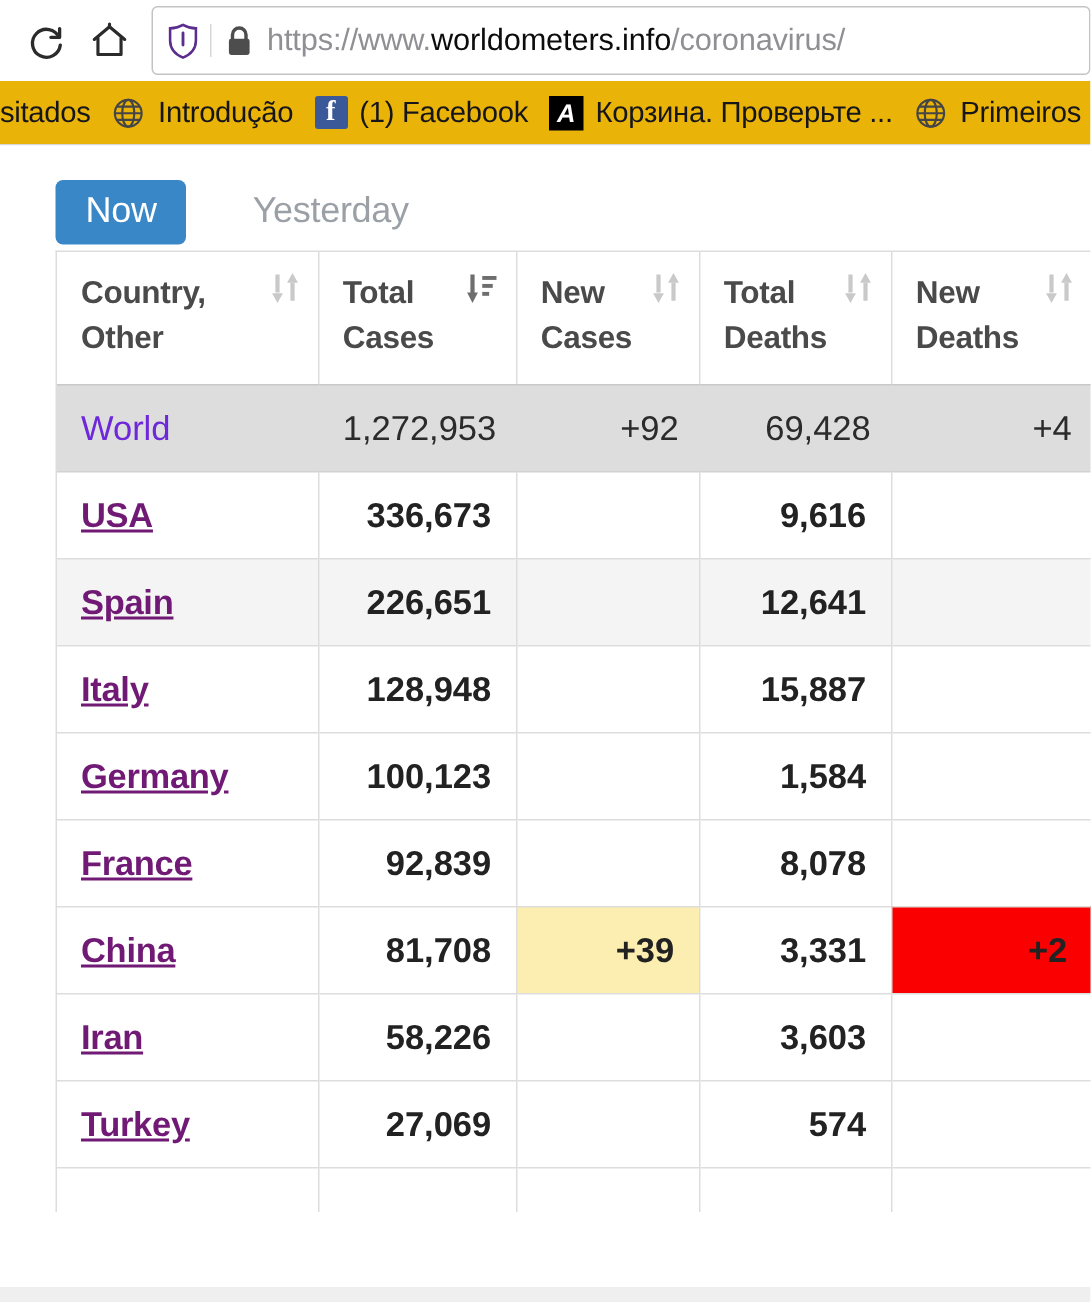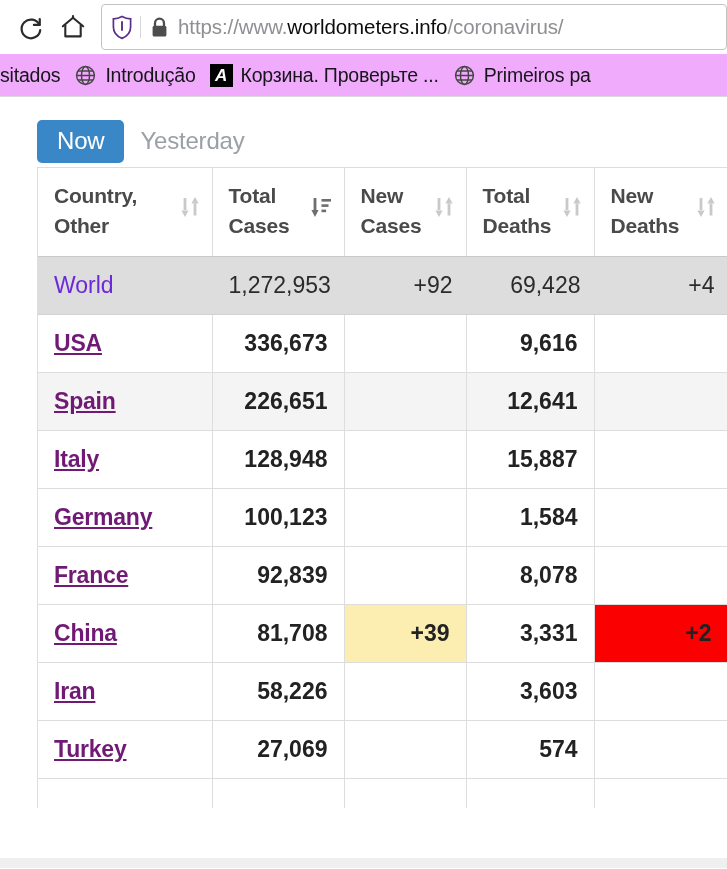--- a/index.html
+++ b/index.html
@@ -59,21 +59,21 @@
     flex: 1 1 auto;
     min-width: 0;
   }
   .url-text .host-strong { color: #0c0c0d; }
 
   
   .bookmarks-row {
     height: 42px;
     display: flex;
     align-items: center;
-    background: #f0abfc;
+    background: #eab308;
     padding-left: 0;
     white-space: nowrap;
     overflow: hidden;
     text-align: right;
   }
   .bm {
     display: flex;
     align-items: center;
     height: 30px;
     padding: 0 7px;
@@ -122,20 +122,21 @@
     padding: 0;
     position: relative;
     height: 771px;
   }
 
   .tabs-row {
     display: flex;
     align-items: center;
     padding: 18px 0 0 37px;
     height: 70px;
+    gap: 28px;
   }
   .tab-pill {
     background: #3a87c8;
     color: #ffffff;
     font-size: 24px;
     border-radius: 5px;
     padding: 9px 20px 10px 20px;
     line-height: 1;
     letter-spacing: -0.2px;
   }
@@ -168,21 +169,21 @@
   table.wom th {
     border-right: 1px solid #dddddd;
     border-bottom: 1px solid #c9c9c9;
     background: #ffffff;
     vertical-align: middle;
     padding: 12px 12px 14px 16px;
     height: 88px;
   }
   .th-inner {
     display: flex;
-    align-items: center;
+    align-items: flex-start;
     justify-content: space-between;
     gap: 6px;
   }
   .th-label {
     font-size: 21px;
     font-weight: bold;
     color: #4a4a4a;
     line-height: 1.42;
     letter-spacing: -0.2px;
     text-align: left;
@@ -289,20 +290,26 @@
       <span class="globe-ico">
         <svg width="23" height="23" viewBox="0 0 24 24" fill="none" stroke="#454545" stroke-width="1.5">
           <circle cx="12" cy="12" r="9.3"></circle>
           <ellipse cx="12" cy="12" rx="4.2" ry="9.3"></ellipse>
           <path d="M2.9 12 H21.1 M4 7.4 H20 M4 16.6 H20"></path>
         </svg>
       </span>
       <span class="bm-label">Introdução</span>
     </div>
 
+    <div class="bm">
+      <span class="fav-box">
+        <span class="fb-box"></span>
+      </span>
+      <span class="bm-label">(1) Facebook</span>
+    </div>
 
     <div class="bm">
       <span class="fav-box">
         <span class="alfa-box">
             <span>A</span>
           </span>
       </span>
       <span class="bm-label">Корзина. Проверьте ...</span>
     </div>
 

